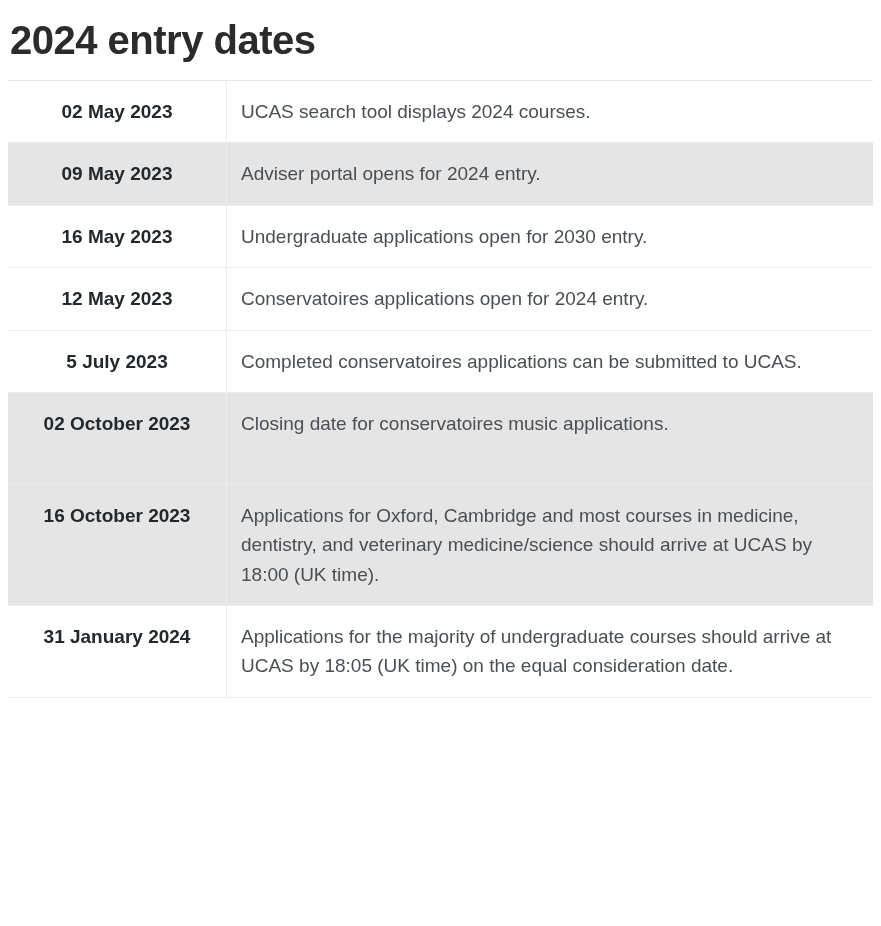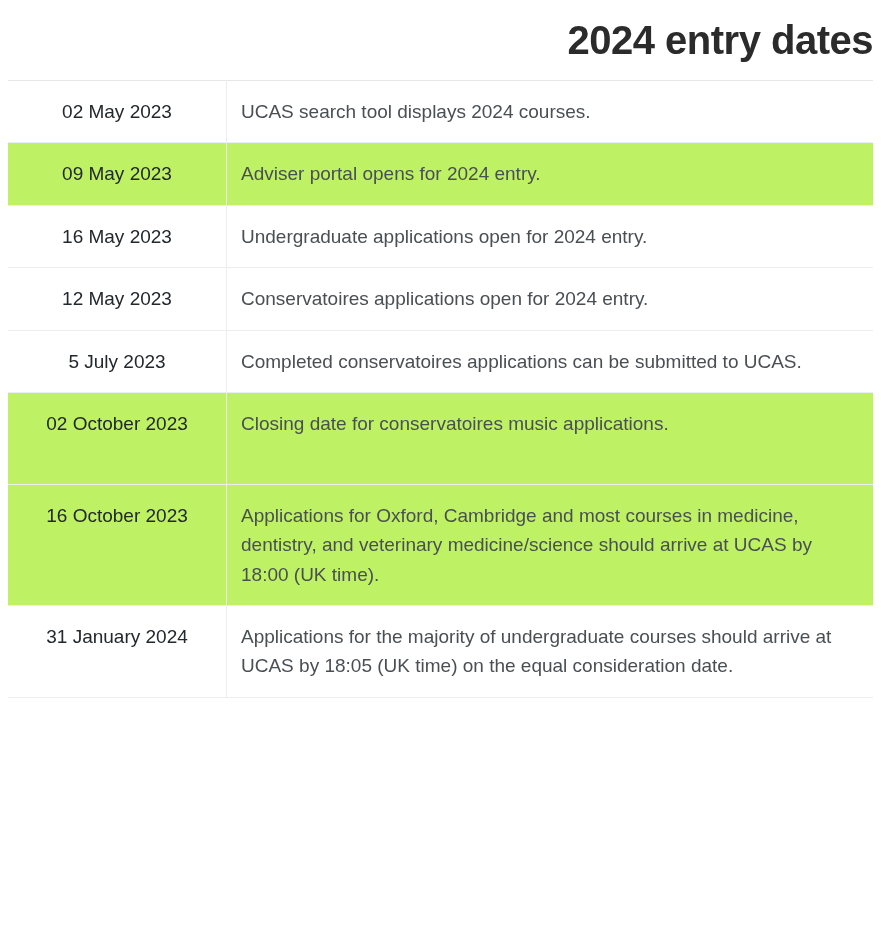--- a/index.html
+++ b/index.html
@@ -19,55 +19,54 @@
     box-sizing: border-box;
     padding: 10px 8px 0 8px;
   }
   .page-title {
     font-size: 40px;
     line-height: 1.1;
     font-weight: bold;
     letter-spacing: -0.5px;
     color: #2b2b2b;
     margin: 8px 0 18px 2px;
-    text-align: right;
   }
   table.dates-table {
     width: 865px;
     border-collapse: collapse;
     table-layout: fixed;
     border-top: 1px solid #e6e6e6;
     border-bottom: 1px solid #e6e6e6;
   }
   table.dates-table td {
     vertical-align: top;
     border-bottom: 1px solid #eceded;
     padding: 16px 14px 16px 14px;
     font-size: 19px;
     line-height: 1.55;
   }
   td.date-cell {
     width: 190px;
-    font-weight: normal;
+    font-weight: bold;
     color: #23282d;
     text-align: center;
     border-right: 1px solid #eceded;
     white-space: nowrap;
     font-size: 18px;
     padding-left: 4px;
     padding-right: 4px;
   }
   td.desc-cell {
     color: #4a4f54;
     padding-left: 22px;
     padding-right: 18px;
     margin-top: 16px;
   }
   tr.alt td {
-    background: #bef264;
+    background: #e5e5e5;
   }
   tr.tall-a td { }
   tr.tall-b td { padding-bottom: 45px; }
   td.empty-date {
     border-right: 1px solid #eceded;
   }
 </style>
 </head>
 <body>
 
@@ -80,21 +79,21 @@
       <tr>
         <td class="date-cell">02 May 2023</td>
         <td class="desc-cell">UCAS search tool displays 2024 courses.</td>
       </tr>
       <tr class="alt">
         <td class="date-cell">09 May 2023</td>
         <td class="desc-cell">Adviser portal opens for 2024 entry.</td>
       </tr>
       <tr class="tall-a">
         <td class="date-cell">16 May 2023</td>
-        <td class="desc-cell">Undergraduate applications open for 2024 entry.</td>
+        <td class="desc-cell">Undergraduate applications open for 2030 entry.</td>
       </tr>
       <tr>
         <td class="date-cell">12 May 2023</td>
         <td class="desc-cell">Conservatoires applications open for 2024 entry.</td>
       </tr>
       <tr>
         <td class="date-cell">5 July 2023</td>
         <td class="desc-cell">Completed conservatoires applications can be submitted to UCAS.</td>
       </tr>
       <tr class="alt tall-b">

